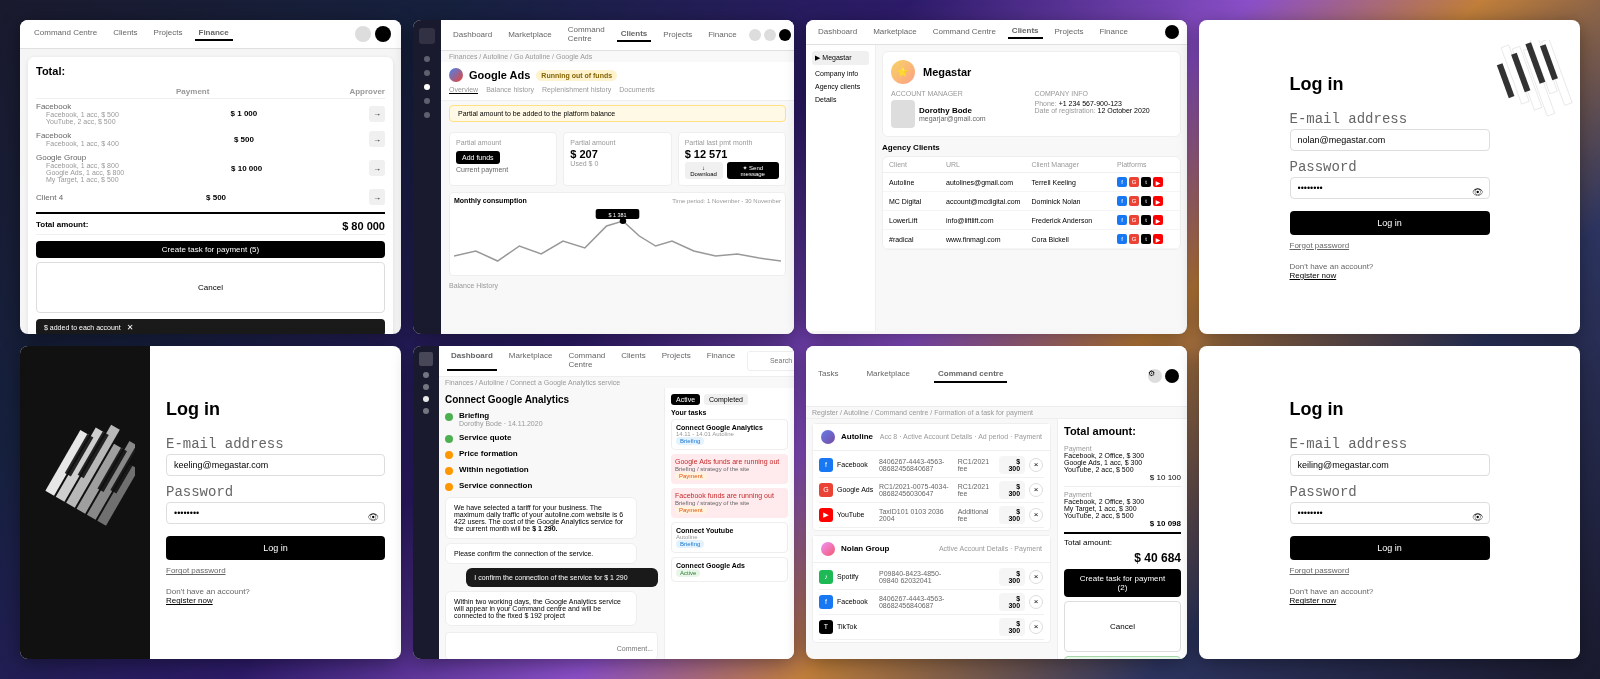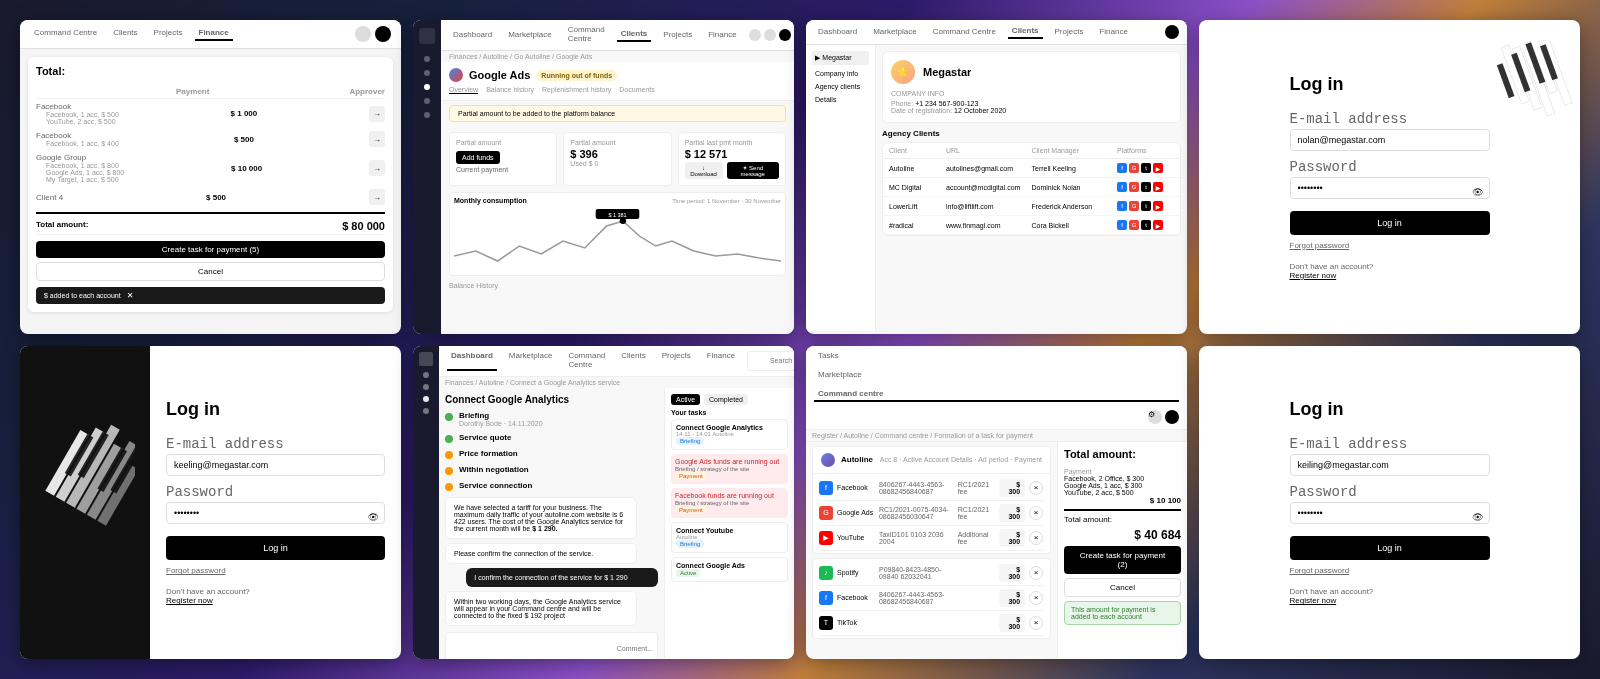--- a/index.html
+++ b/index.html
@@ -109,21 +109,21 @@
       font-size: 8px;
       cursor: pointer;
       margin-top: 6px;
       width: 100%;
     }
 
     .cancel-btn {
       background: transparent;
       border: 1px solid #ddd;
       border-radius: 4px;
-      padding: 4px 8px;
+      padding: 20px 8px;
       font-size: 8px;
       cursor: pointer;
       margin-top: 4px;
       width: 100%;
     }
 
     .toast-notification {
       background: #1a1a1a;
       color: #fff;
       border-radius: 4px;
@@ -433,25 +433,24 @@
       border-radius: 4px;
       padding: 4px;
       font-size: 7px;
       color: #c62828;
       margin-bottom: 4px;
     }
 
     .card7-topnav {
       background: #fff;
       border-bottom: 1px solid #eee;
-      padding: 5px 8px;
-      font-size: 8px;
-      display: flex;
-      gap: 8px;
-      flex-direction: column;
+      padding: 23px 8px;
+      font-size: 8px;
+      display: flex;
+      gap: 20px;
     }
 
     .autoline-header {
       display: flex;
       align-items: center;
       gap: 6px;
       padding: 6px 8px;
       background: #fff;
       border-bottom: 1px solid #eee;
     }
@@ -686,21 +685,21 @@
         <span>Partial amount to be added to the platform balance</span>
       </div>
       <div class="stats-row">
         <div class="stat-card">
           <div class="stat-label">Partial amount</div>
           <button style="background:#000;color:#fff;border:none;border-radius:3px;padding:3px 6px;font-size:7px;cursor:pointer;margin-top:2px;">Add funds</button>
           <div style="font-size:7px;color:#666;margin-top:2px;">Current payment</div>
         </div>
         <div class="stat-card">
           <div class="stat-label">Partial amount</div>
-          <div class="stat-value">$ 396</div>
+          <div class="stat-value">$ 207</div>
           <div class="stat-sub">Used $ 0</div>
         </div>
         <div class="stat-card">
           <div class="stat-label">Partial last pmt month</div>
           <div class="stat-value">$ 12 571</div>
           <div style="display:flex;gap:4px;margin-top:2px;">
             <button style="background:#f0f0f0;border:none;border-radius:3px;padding:2px 4px;font-size:6px;cursor:pointer;">↓ Download</button>
             <button style="background:#000;color:#fff;border:none;border-radius:3px;padding:2px 4px;font-size:6px;cursor:pointer;">✦ Send message</button>
           </div>
         </div>
@@ -748,20 +747,30 @@
       </div>
 
       <div style="flex:1;padding:6px;overflow:hidden;">
 
         <div style="background:#fff;border-radius:6px;border:1px solid #eee;padding:8px;margin-bottom:6px;">
           <div style="display:flex;align-items:center;gap:8px;margin-bottom:6px;">
             <div style="width:24px;height:24px;border-radius:50%;background:linear-gradient(135deg,#f6d365,#fda085);display:flex;align-items:center;justify-content:center;font-size:9px;">⭐</div>
             <span style="font-size:11px;font-weight:700;">Megastar</span>
           </div>
           <div style="display:grid;grid-template-columns:1fr 1fr;gap:6px;">
+            <div>
+              <div style="font-size:7px;color:#999;text-transform:uppercase;margin-bottom:3px;">Account Manager</div>
+              <div style="display:flex;align-items:center;gap:4px;">
+                <div style="width:24px;height:28px;background:#ddd;border-radius:4px;"></div>
+                <div>
+                  <div style="font-size:8px;font-weight:600;">Dorothy Bode</div>
+                  <div style="font-size:7px;color:#666;">megarjar@gmail.com</div>
+                </div>
+              </div>
+            </div>
             <div>
               <div style="font-size:7px;color:#999;text-transform:uppercase;margin-bottom:3px;">Company Info</div>
               <div style="font-size:7px;">
                 <div><span style="color:#999;">Phone: </span><span>+1 234 567-900-123</span></div>
                 <div><span style="color:#999;">Date of registration: </span><span>12 October 2020</span></div>
               </div>
             </div>
           </div>
         </div>
 
@@ -1071,20 +1080,25 @@
               </div>
               <span style="font-size:7px;color:#666;">TaxID101 0103 2036 2004</span>
               <span style="font-size:7px;color:#666;">Additional fee</span>
               <div class="amount-badge">$ 300</div>
               <div class="delete-btn">×</div>
             </div>
           </div>
         </div>
 
         <div style="background:#fff;border-radius:4px;border:1px solid #eee;margin-bottom:4px;">
+          <div class="nolan-header">
+            <div style="width:14px;height:14px;border-radius:50%;background:linear-gradient(135deg,#f093fb,#f5576c);"></div>
+            <span style="font-size:8px;font-weight:600;">Nolan Group</span>
+            <div style="margin-left:auto;font-size:7px;color:#999;">Active Account Details · Payment</div>
+          </div>
           <div style="padding:2px 6px;">
             <div class="task-table-row">
               <div class="platform-row-icon">
                 <div class="prow-icon sp">♪</div>
                 <span>Spotify</span>
               </div>
               <span style="font-size:7px;color:#666;">P09840-8423-4850-09840 62032041</span>
               <span style="font-size:7px;color:#666;"></span>
               <div class="amount-badge">$ 300</div>
               <div class="delete-btn">×</div>
@@ -1111,21 +1125,26 @@
             </div>
           </div>
         </div>
       </div>
 
       <div style="width:130px;background:#fff;border-left:1px solid #eee;padding:6px;">
         <div class="total-title">Total amount:</div>
         <div style="margin-bottom:4px;">
           <div style="font-size:7px;color:#999;">Payment</div>
           <div style="font-size:7px;">Facebook, 2 Office, $ 300<br>Google Ads, 1 acc, $ 300<br>YouTube, 2 acc, $ 500</div>
-          <div style="font-size:8px;font-weight:700;text-align:right;">$ 10 100</div>
+          <div style="font-size:8px;font-weight:400;text-align:right;">$ 10 100</div>
+        </div>
+        <div style="margin-bottom:4px;border-top:1px solid #eee;padding-top:4px;">
+          <div style="font-size:7px;color:#999;">Payment</div>
+          <div style="font-size:7px;">Facebook, 2 Office, $ 300<br>My Target, 1 acc, $ 300<br>YouTube, 2 acc, $ 500</div>
+          <div style="font-size:8px;font-weight:700;text-align:right;">$ 10 098</div>
         </div>
         <div style="border-top:2px solid #000;padding-top:4px;">
           <div class="payment-total-row">
             <span>Total amount:</span>
           </div>
           <div style="font-size:12px;font-weight:700;text-align:right;">$ 40 684</div>
         </div>
         <button class="create-task-btn">Create task for payment (2)</button>
         <button class="cancel-btn" style="margin-top:4px;">Cancel</button>
         <div class="toast-green">

